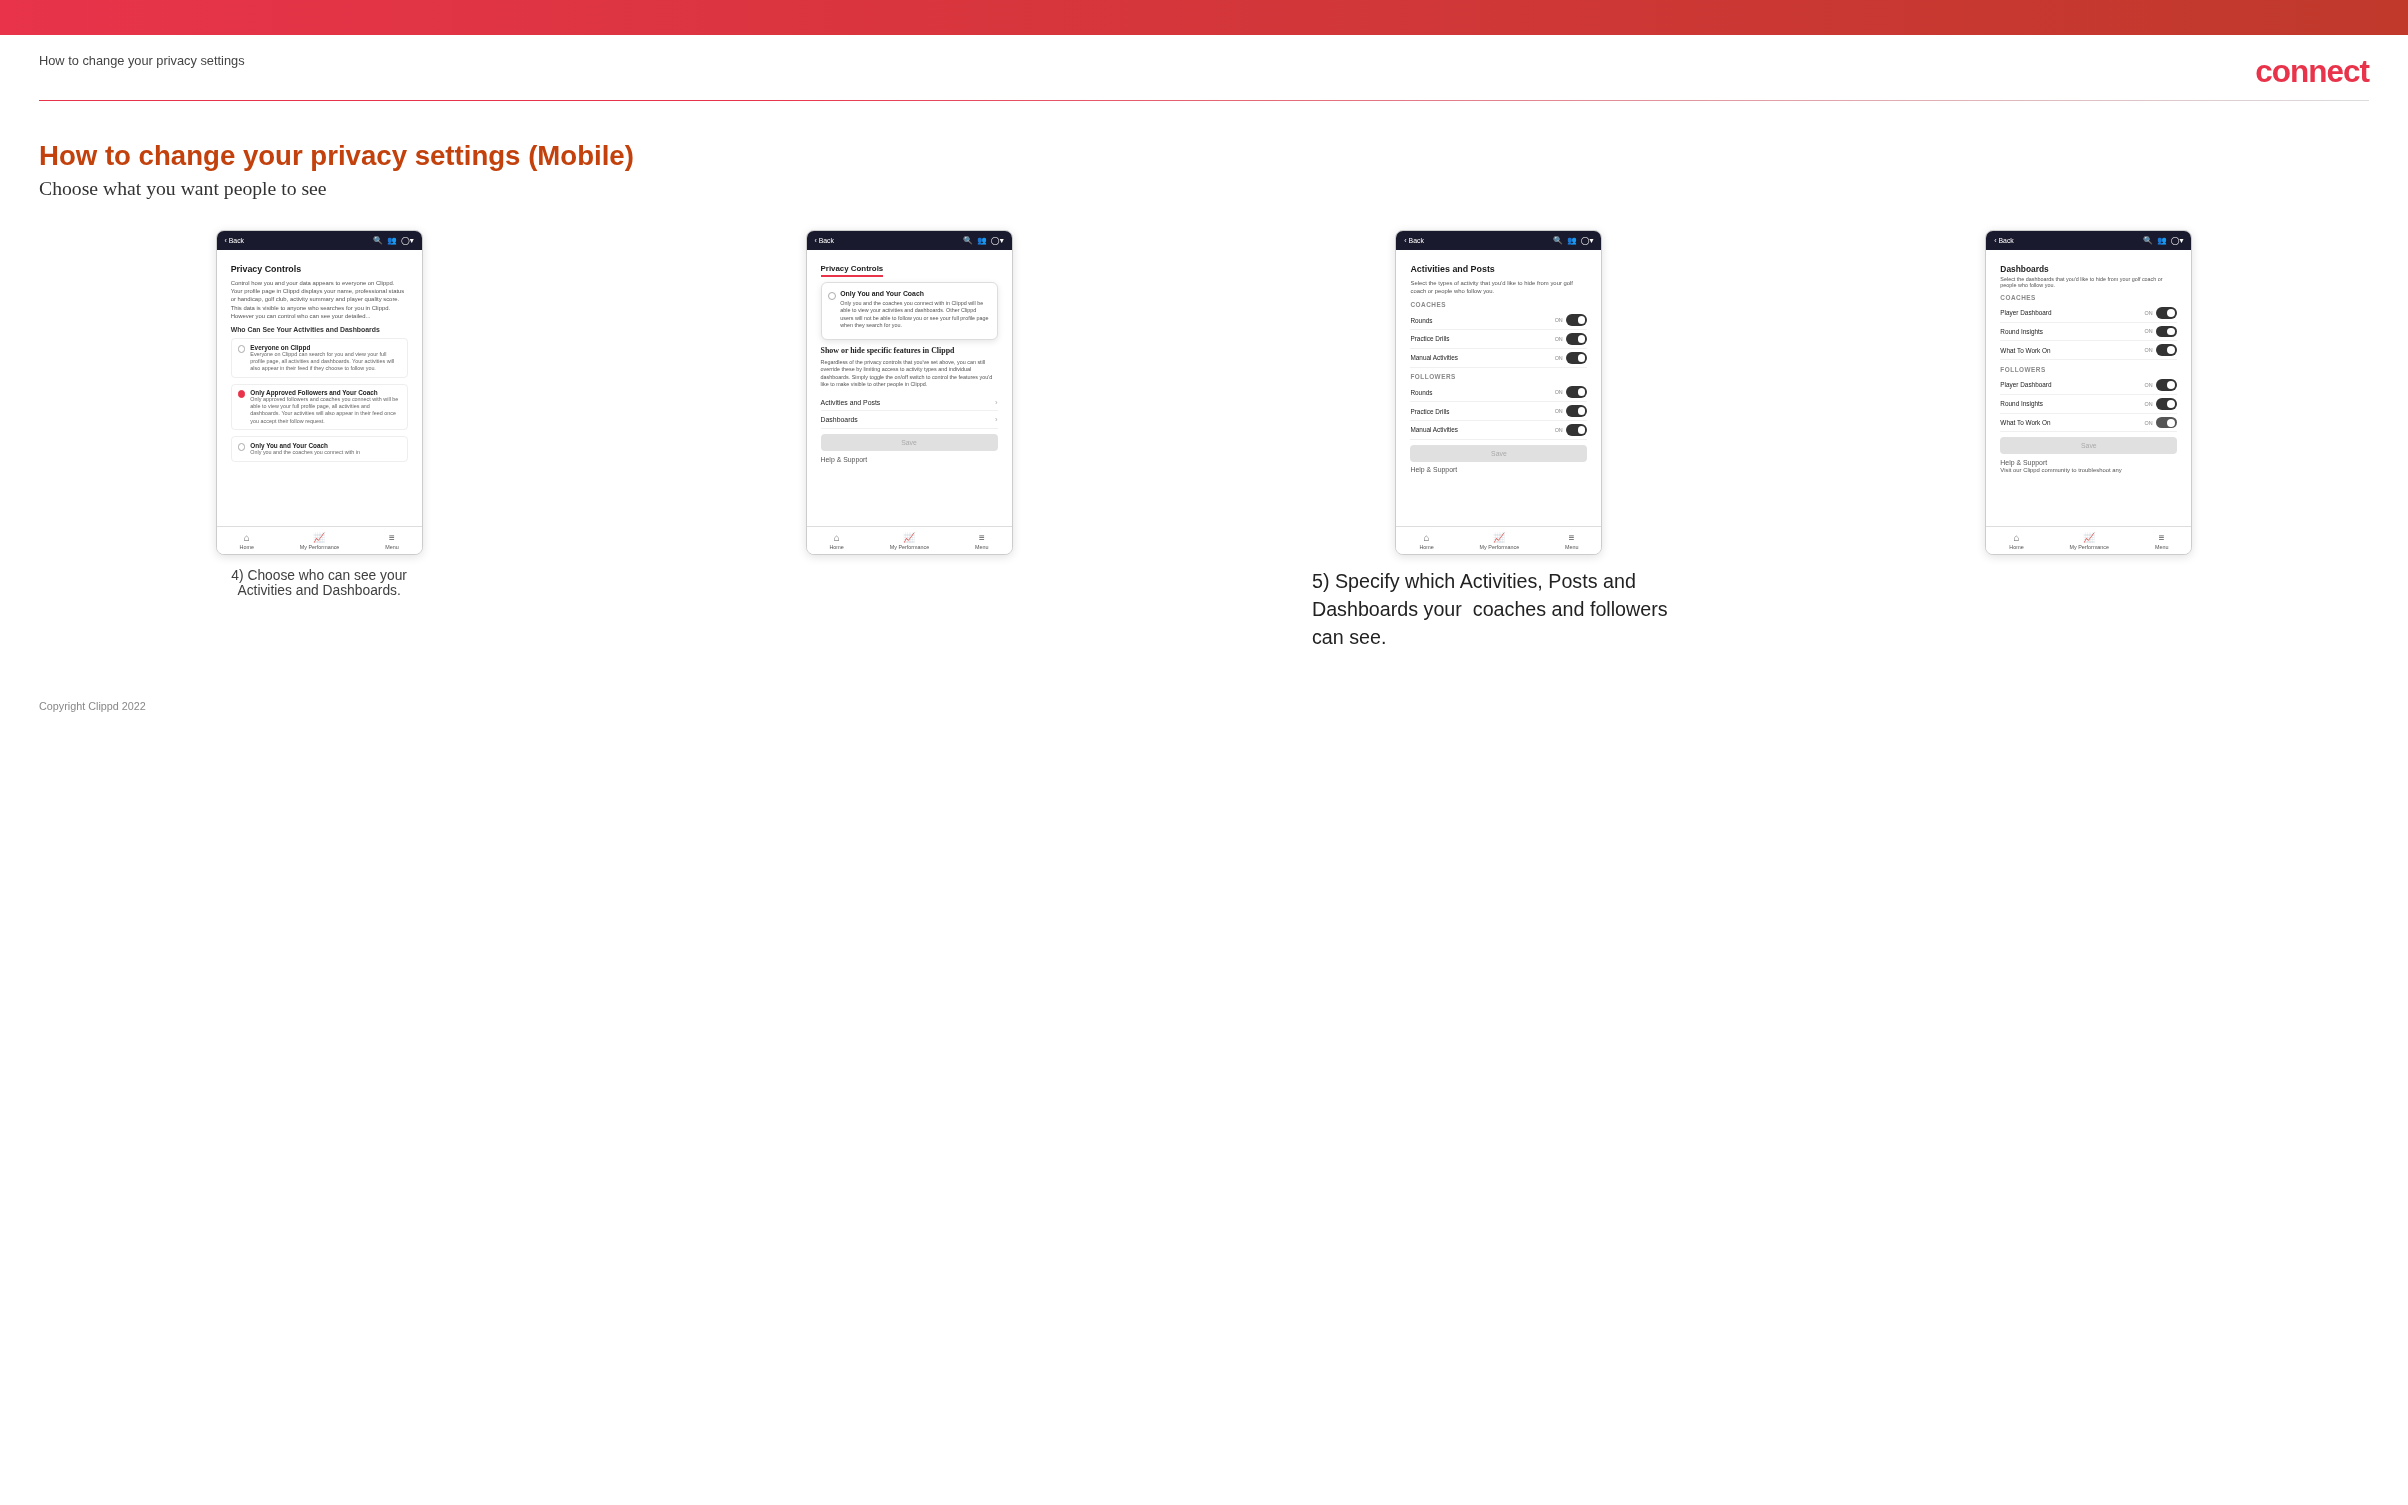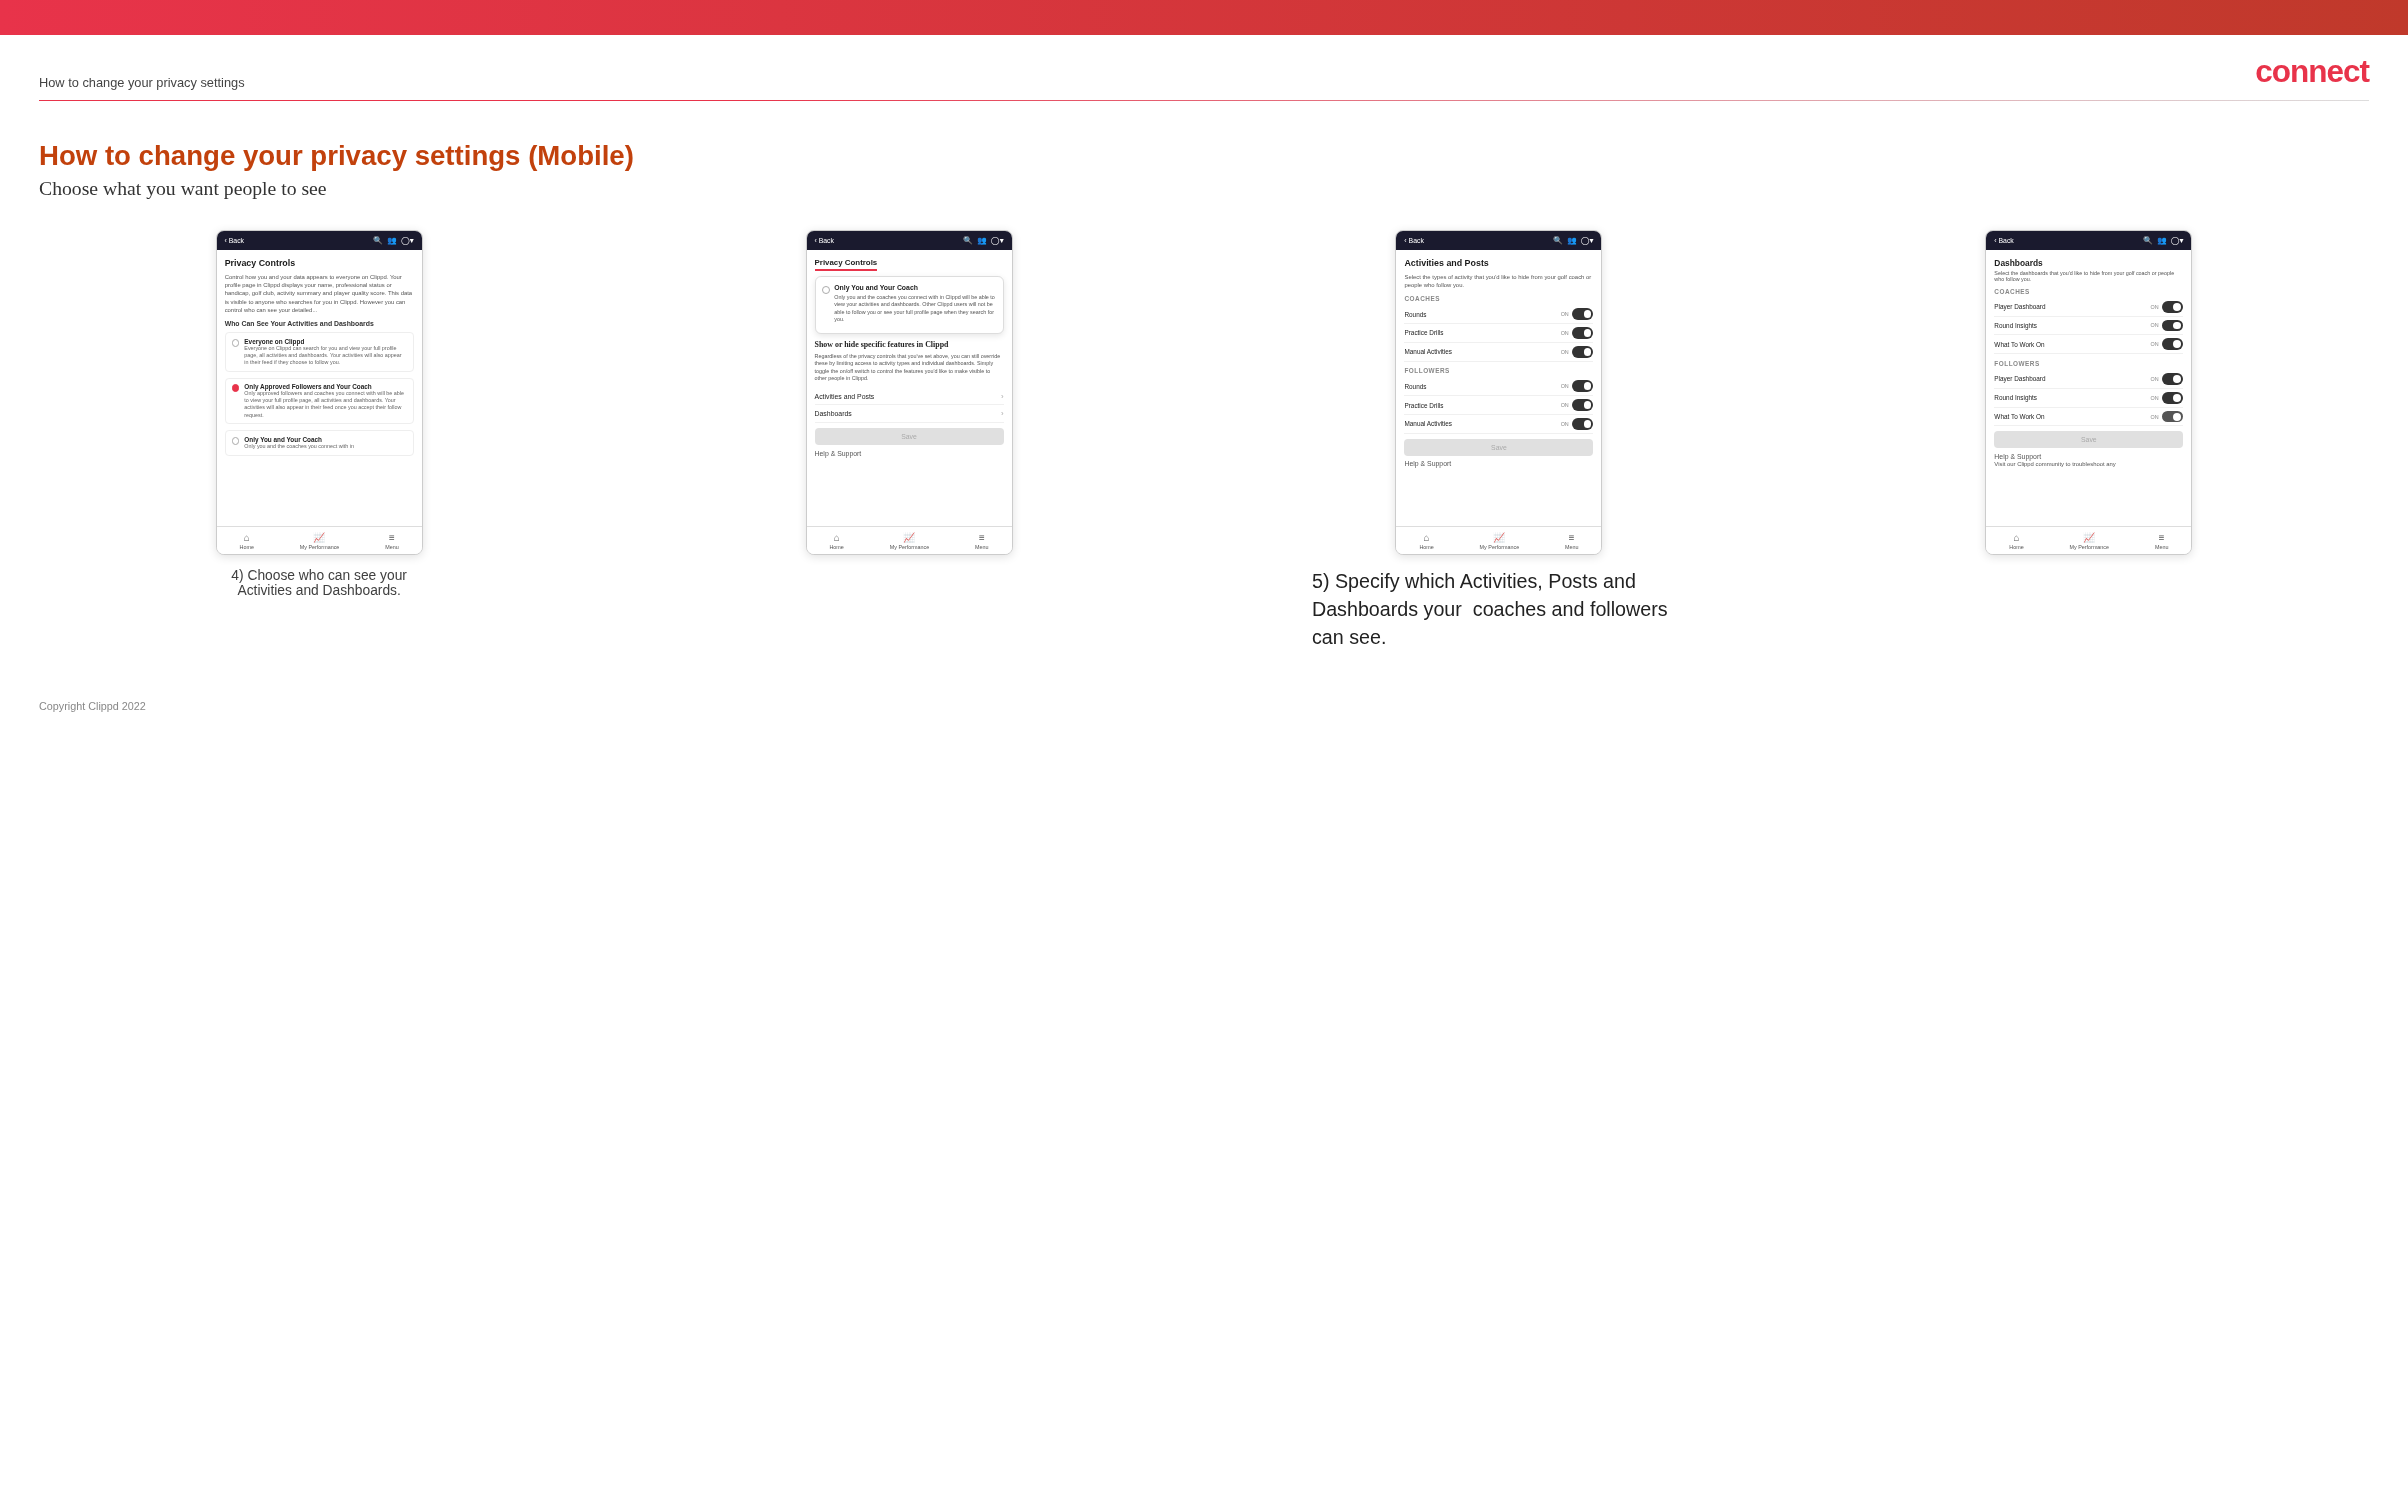--- a/index.html
+++ b/index.html
@@ -6,21 +6,21 @@
     body { font-family: -apple-system, BlinkMacSystemFont, 'Segoe UI', Arial, sans-serif; background: #fff; color: #222; }
 
     .top-bar {
       height: 35px;
       background: linear-gradient(to right, #e8334a, #c0392b);
       width: 100%;
     }
 
     .header {
       display: flex;
-      align-items: flex-end;
+      align-items: flex-start;
       justify-content: space-between;
       padding: 17.7px 39px 9.9px 39px;
     }
 
     .header-title {
       font-size: 12.8px;
       color: #444;
     }
 
     .logo {
@@ -101,21 +101,21 @@
       gap: 3.9px;
       align-items: center;
     }
 
     .phone-nav-bar .nav-icons span {
       font-size: 7.9px;
       color: #fff;
     }
 
     .phone-body {
-      padding: 8px;
+      padding: 14px;
       background: #fff;
       min-height: 276px;
     }
 
     .privacy-title {
       font-size: 8.9px;
       font-weight: 700;
       color: #1a1a1a;
       margin-bottom: 4.9px;
     }

